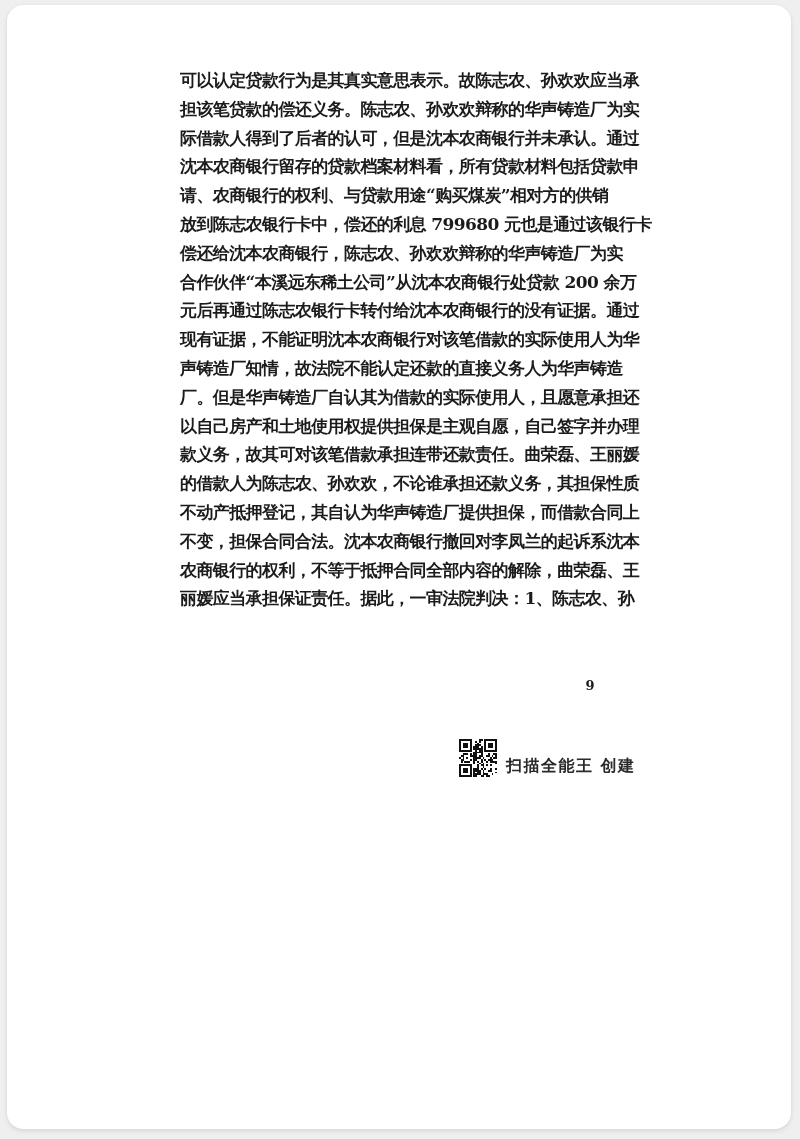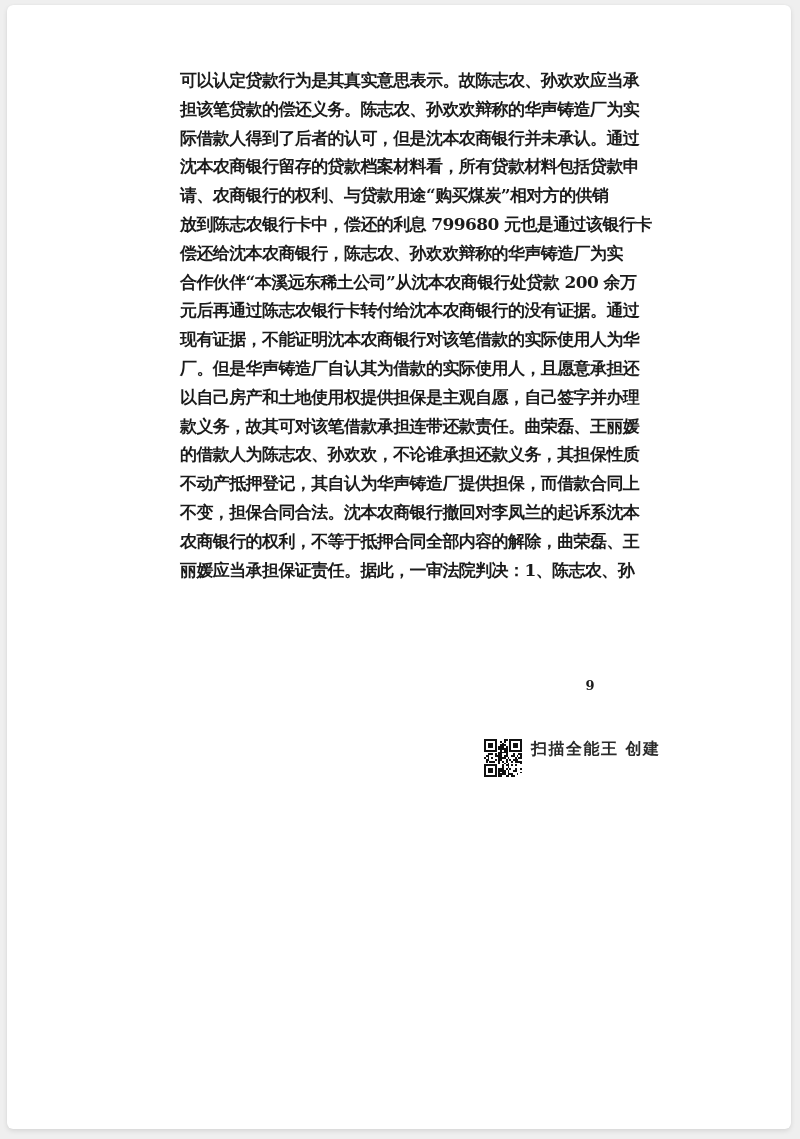--- a/index.html
+++ b/index.html
@@ -12,21 +12,21 @@
   .canvas {
     position: relative;
     width: 800px; height: 1139px;
     background: var(--canvas-bg, #efefef);
   }
   .page {
     position: absolute;
     left: 7px; top: 5px;
     width: 784px; height: 1124px;
     background: var(--page-bg, #ffffff);
-    border-radius: 6px;
+    border-radius: 16px;
     box-shadow: 0 2px 5px rgba(0,0,0,0.10), 0 0 1px rgba(0,0,0,0.08);
   }
   .text-block {
     position: absolute;
     left: 173px; top: 61px;   
     width: 419px;
     color: var(--body-text, #1b1b1b);
   }
   .text-line {
     font-size: 17px;
@@ -42,23 +42,23 @@
     position: absolute;
     left: 571px; top: 673px;  
     width: 24px;
     text-align: center;
     font-size: 13px;
     font-weight: 700;
     color: var(--body-text, #1b1b1b);
   }
   .watermark-row {
     position: absolute;
-    left: 477px; top: 734px;  
+    left: 452px; top: 734px;  
     display: flex;
-    align-items: flex-start;
+    align-items: flex-end;
     gap: 9px;
   }
   .qr-box {
     width: 38px; height: 38px;
     display: block;
   }
   .qr-caption {
     font-family: "DejaVu Sans", "Liberation Sans", sans-serif;
     font-size: 16px;
     font-weight: 600;
@@ -77,20 +77,21 @@
         <div class="text-line">可以认定贷款行为是其真实意思表示。故陈志农、孙欢欢应当承</div>
         <div class="text-line">担该笔贷款的偿还义务。陈志农、孙欢欢辩称的华声铸造厂为实</div>
         <div class="text-line">际借款人得到了后者的认可，但是沈本农商银行并未承认。通过</div>
         <div class="text-line">沈本农商银行留存的贷款档案材料看，所有贷款材料包括贷款申</div>
         <div class="text-line">请、农商银行的权利、与贷款用途“购买煤炭”相对方的供销</div>
         <div class="text-line">放到陈志农银行卡中，偿还的利息 799680 元也是通过该银行卡</div>
         <div class="text-line">偿还给沈本农商银行，陈志农、孙欢欢辩称的华声铸造厂为实</div>
         <div class="text-line">合作伙伴“本溪远东稀土公司”从沈本农商银行处贷款 200 余万</div>
         <div class="text-line">元后再通过陈志农银行卡转付给沈本农商银行的没有证据。通过</div>
         <div class="text-line">现有证据，不能证明沈本农商银行对该笔借款的实际使用人为华</div>
+        <div class="text-line">声铸造厂知情，故法院不能认定还款的直接义务人为华声铸造</div>
         <div class="text-line">厂。但是华声铸造厂自认其为借款的实际使用人，且愿意承担还</div>
         <div class="text-line">以自己房产和土地使用权提供担保是主观自愿，自己签字并办理</div>
         <div class="text-line">款义务，故其可对该笔借款承担连带还款责任。曲荣磊、王丽媛</div>
         <div class="text-line">的借款人为陈志农、孙欢欢，不论谁承担还款义务，其担保性质</div>
         <div class="text-line">不动产抵押登记，其自认为华声铸造厂提供担保，而借款合同上</div>
         <div class="text-line">不变，担保合同合法。沈本农商银行撤回对李凤兰的起诉系沈本</div>
         <div class="text-line">农商银行的权利，不等于抵押合同全部内容的解除，曲荣磊、王</div>
         <div class="text-line">丽媛应当承担保证责任。据此，一审法院判决：1、陈志农、孙</div>
       </div>
 

